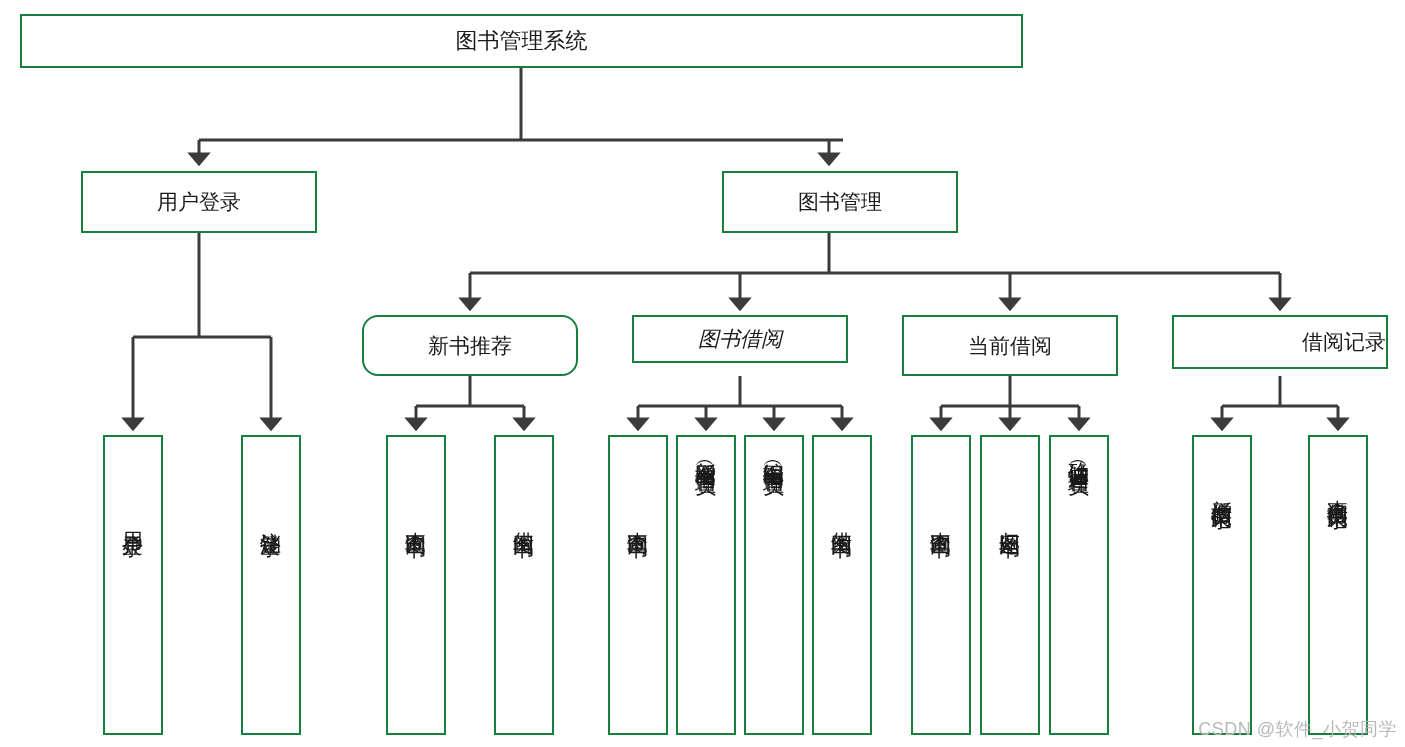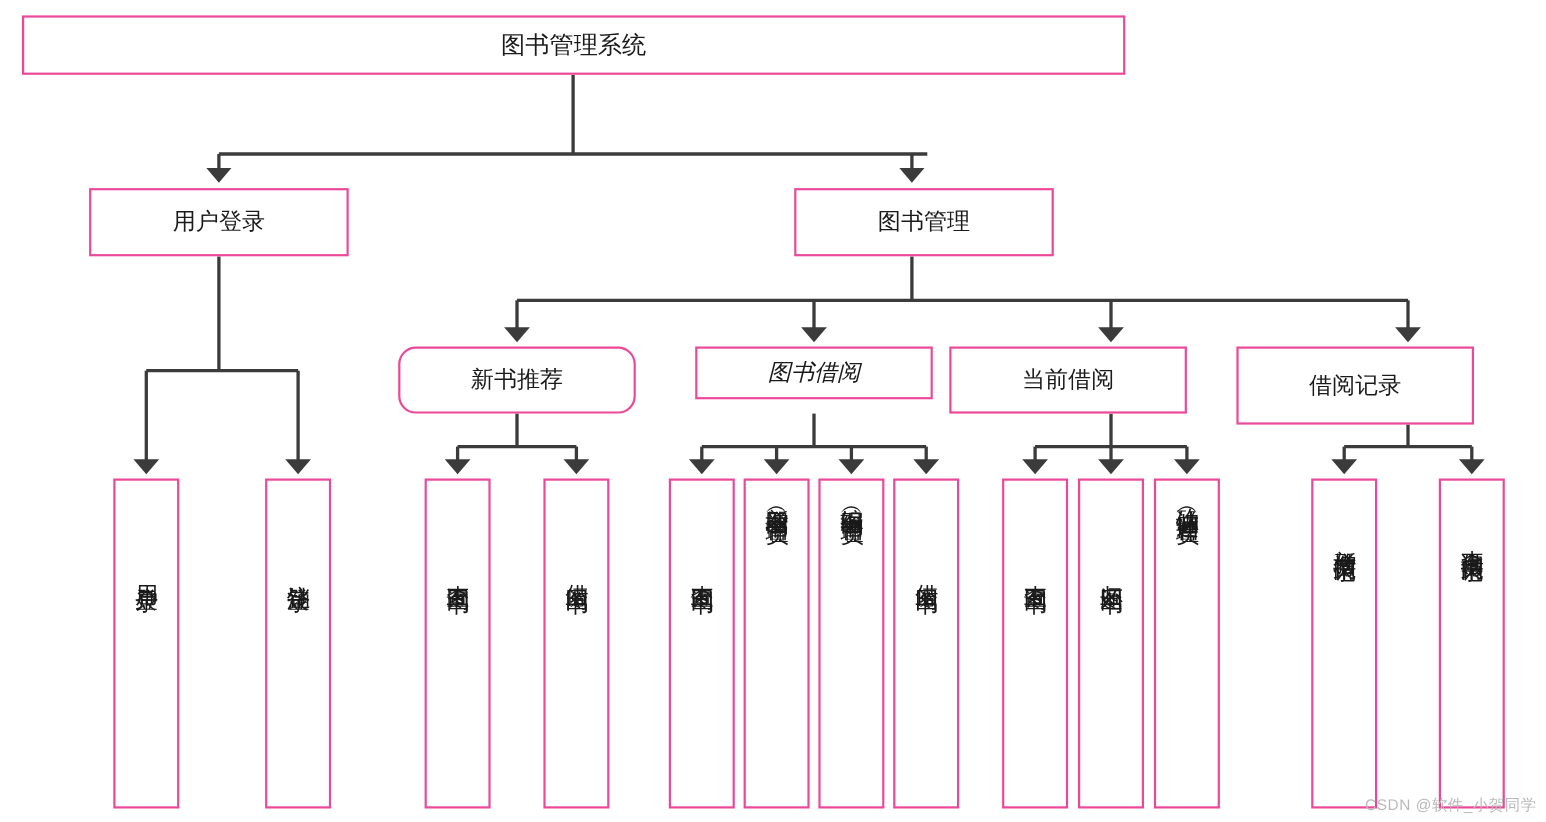--- a/index.html
+++ b/index.html
@@ -22,21 +22,21 @@
     left: 0;
     top: 0;
     width: 1405px;
     height: 747px;
     pointer-events: none;
   }
   .node {
     position: absolute;
     box-sizing: border-box;
     background: #ffffff;
-    border: 2px solid #ec4899;
+    border: 2px solid #15803d;
     display: flex;
     align-items: center;
     justify-content: center;
     color: #1a1a1a;
   }
   .node-label {
     color: #1a1a1a;
     line-height: 1.12;
     text-align: center;
     white-space: nowrap;
@@ -57,21 +57,21 @@
     text-orientation: upright;
     font-size: 21px;
     letter-spacing: 2px;
     line-height: 1;
     white-space: nowrap;
   }
   .watermark {
     position: absolute;
     right: 8px;
     bottom: 6px;
-    font-size: 14px;
+    font-size: 18px;
     color: #b9b9b9;
     letter-spacing: 0.5px;
     white-space: nowrap;
     user-select: none;
   }
 </style>
 </head>
 <body>
 
 <div id="canvas">
@@ -140,25 +140,25 @@
   </div>
 
   <div class="node h-node" style="left:362px; top:315px; width:216px; height:61px;border-radius:16px;">
     <span class="node-label">新书推荐</span>
   </div>
 
   <div class="node h-node" style="left:632px; top:315px; width:216px; height:48px;font-style:italic;">
     <span class="node-label">图书借阅</span>
   </div>
 
-  <div class="node h-node" style="left:863px; top:315px; width:216px; height:61px;">
+  <div class="node h-node" style="left:902px; top:315px; width:216px; height:61px;">
     <span class="node-label">当前借阅</span>
   </div>
 
-  <div class="node h-node" style="left:1124px; top:315px; width:216px; height:71px;">
+  <div class="node h-node" style="left:1172px; top:315px; width:216px; height:54px;justify-content:flex-end;">
     <span class="node-label">借阅记录</span>
   </div>
 
   <div class="node v-node" style="left:103px; top:435px; width:60px; height:300px; padding-top:78px;">
     <span class="node-label">用户登录</span>
   </div>
 
   <div class="node v-node" style="left:241px; top:435px; width:60px; height:300px; padding-top:78px;">
     <span class="node-label">注销登录</span>
   </div>

